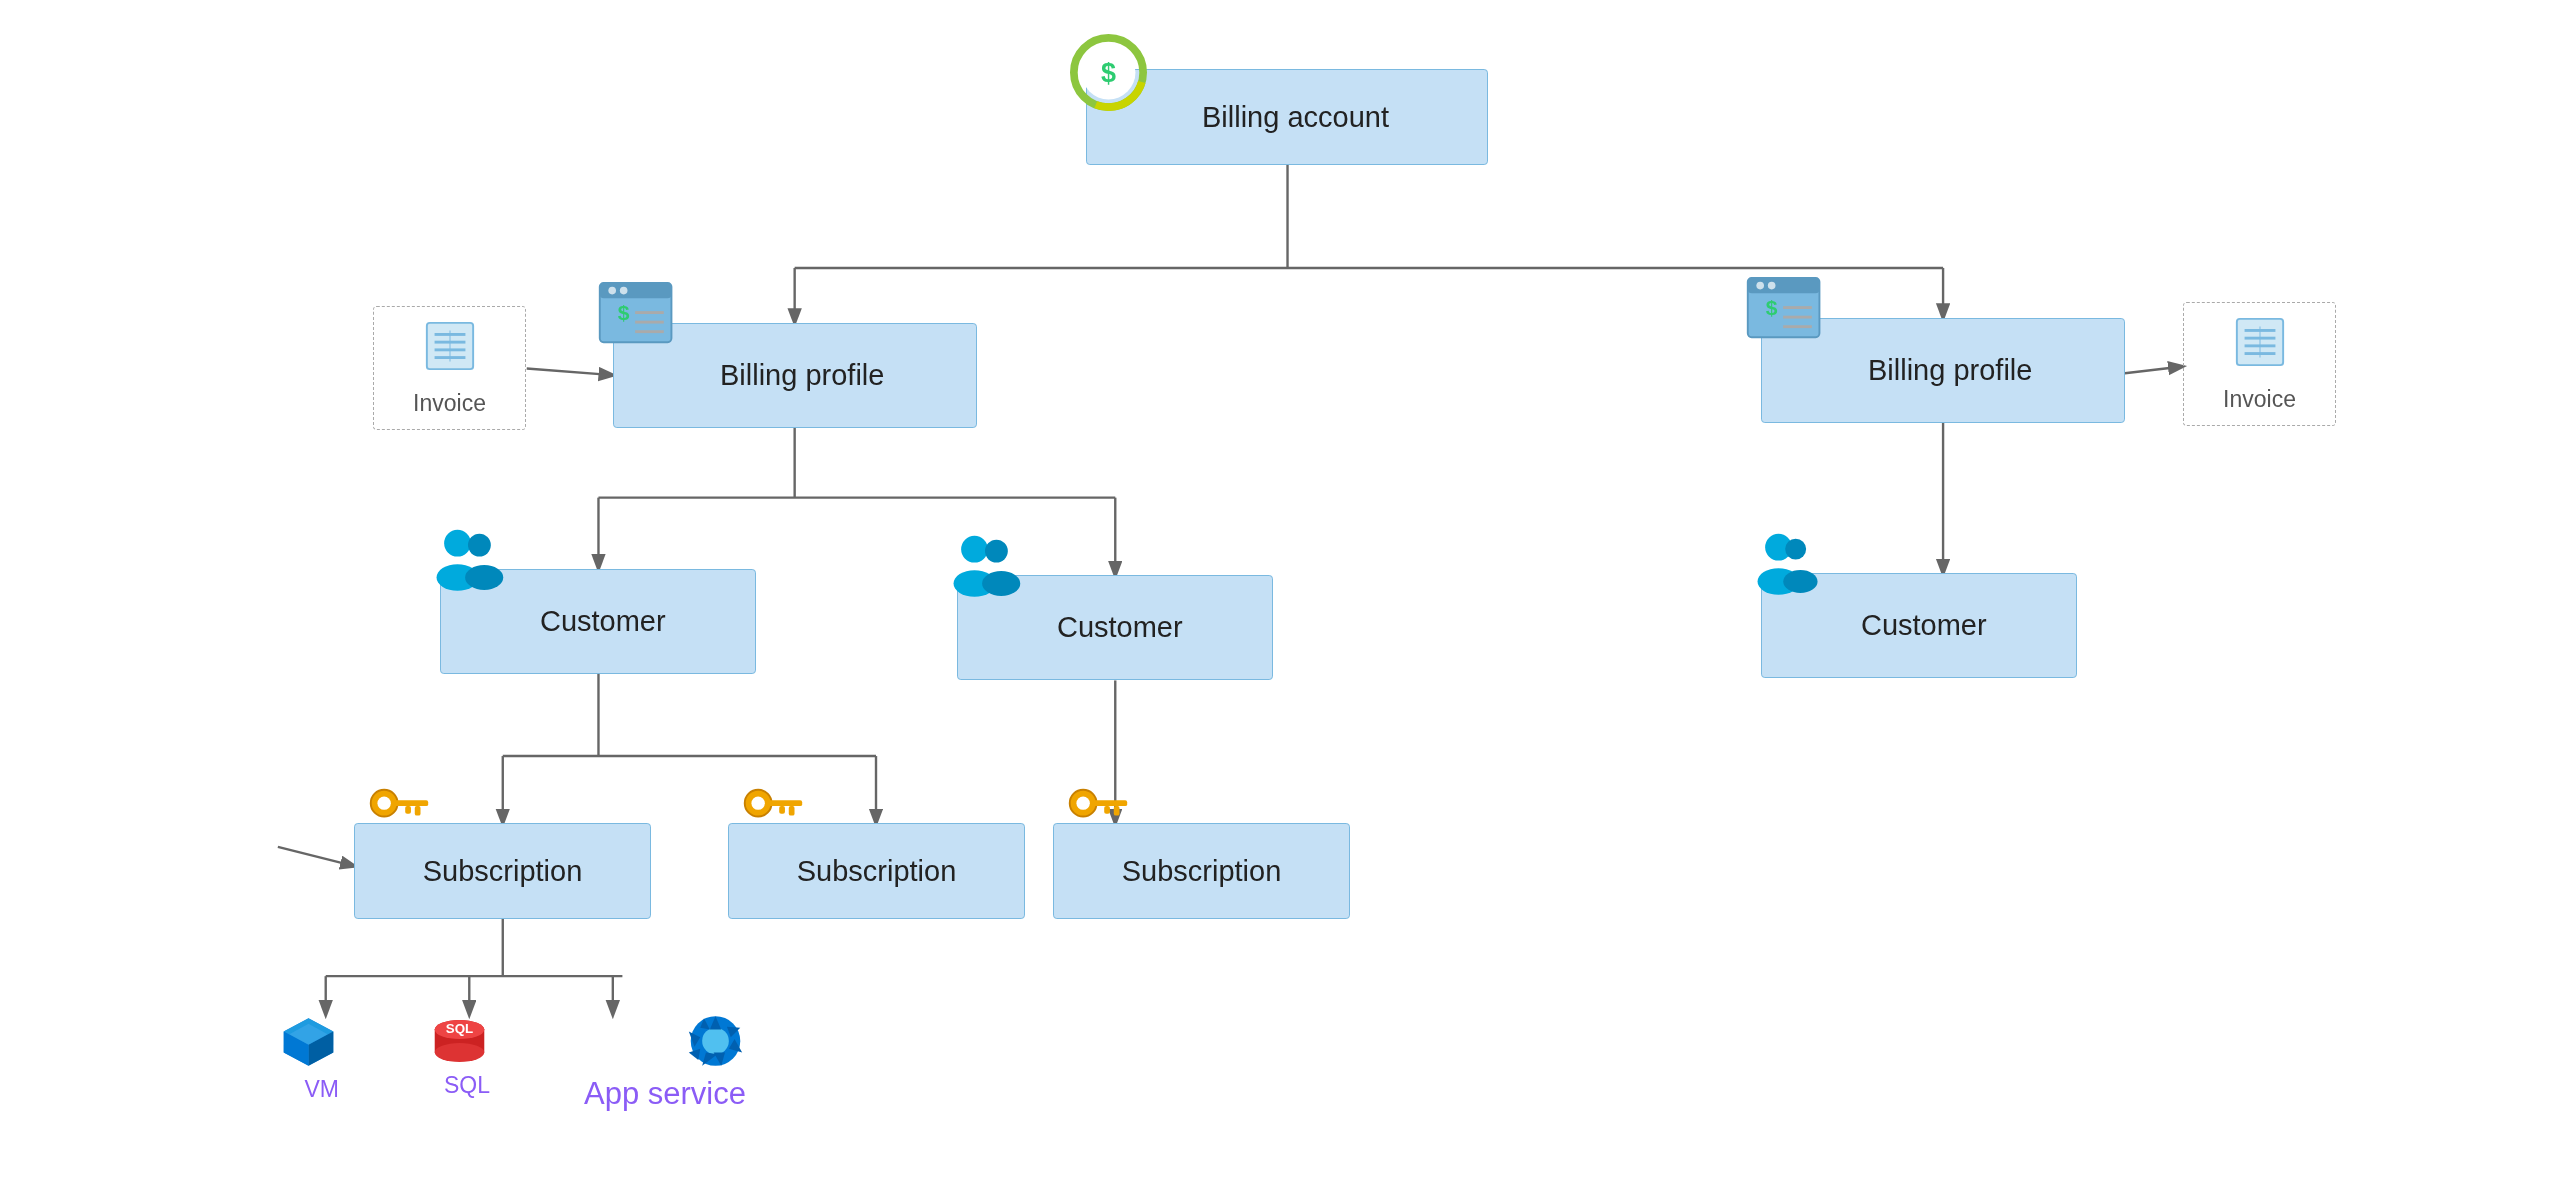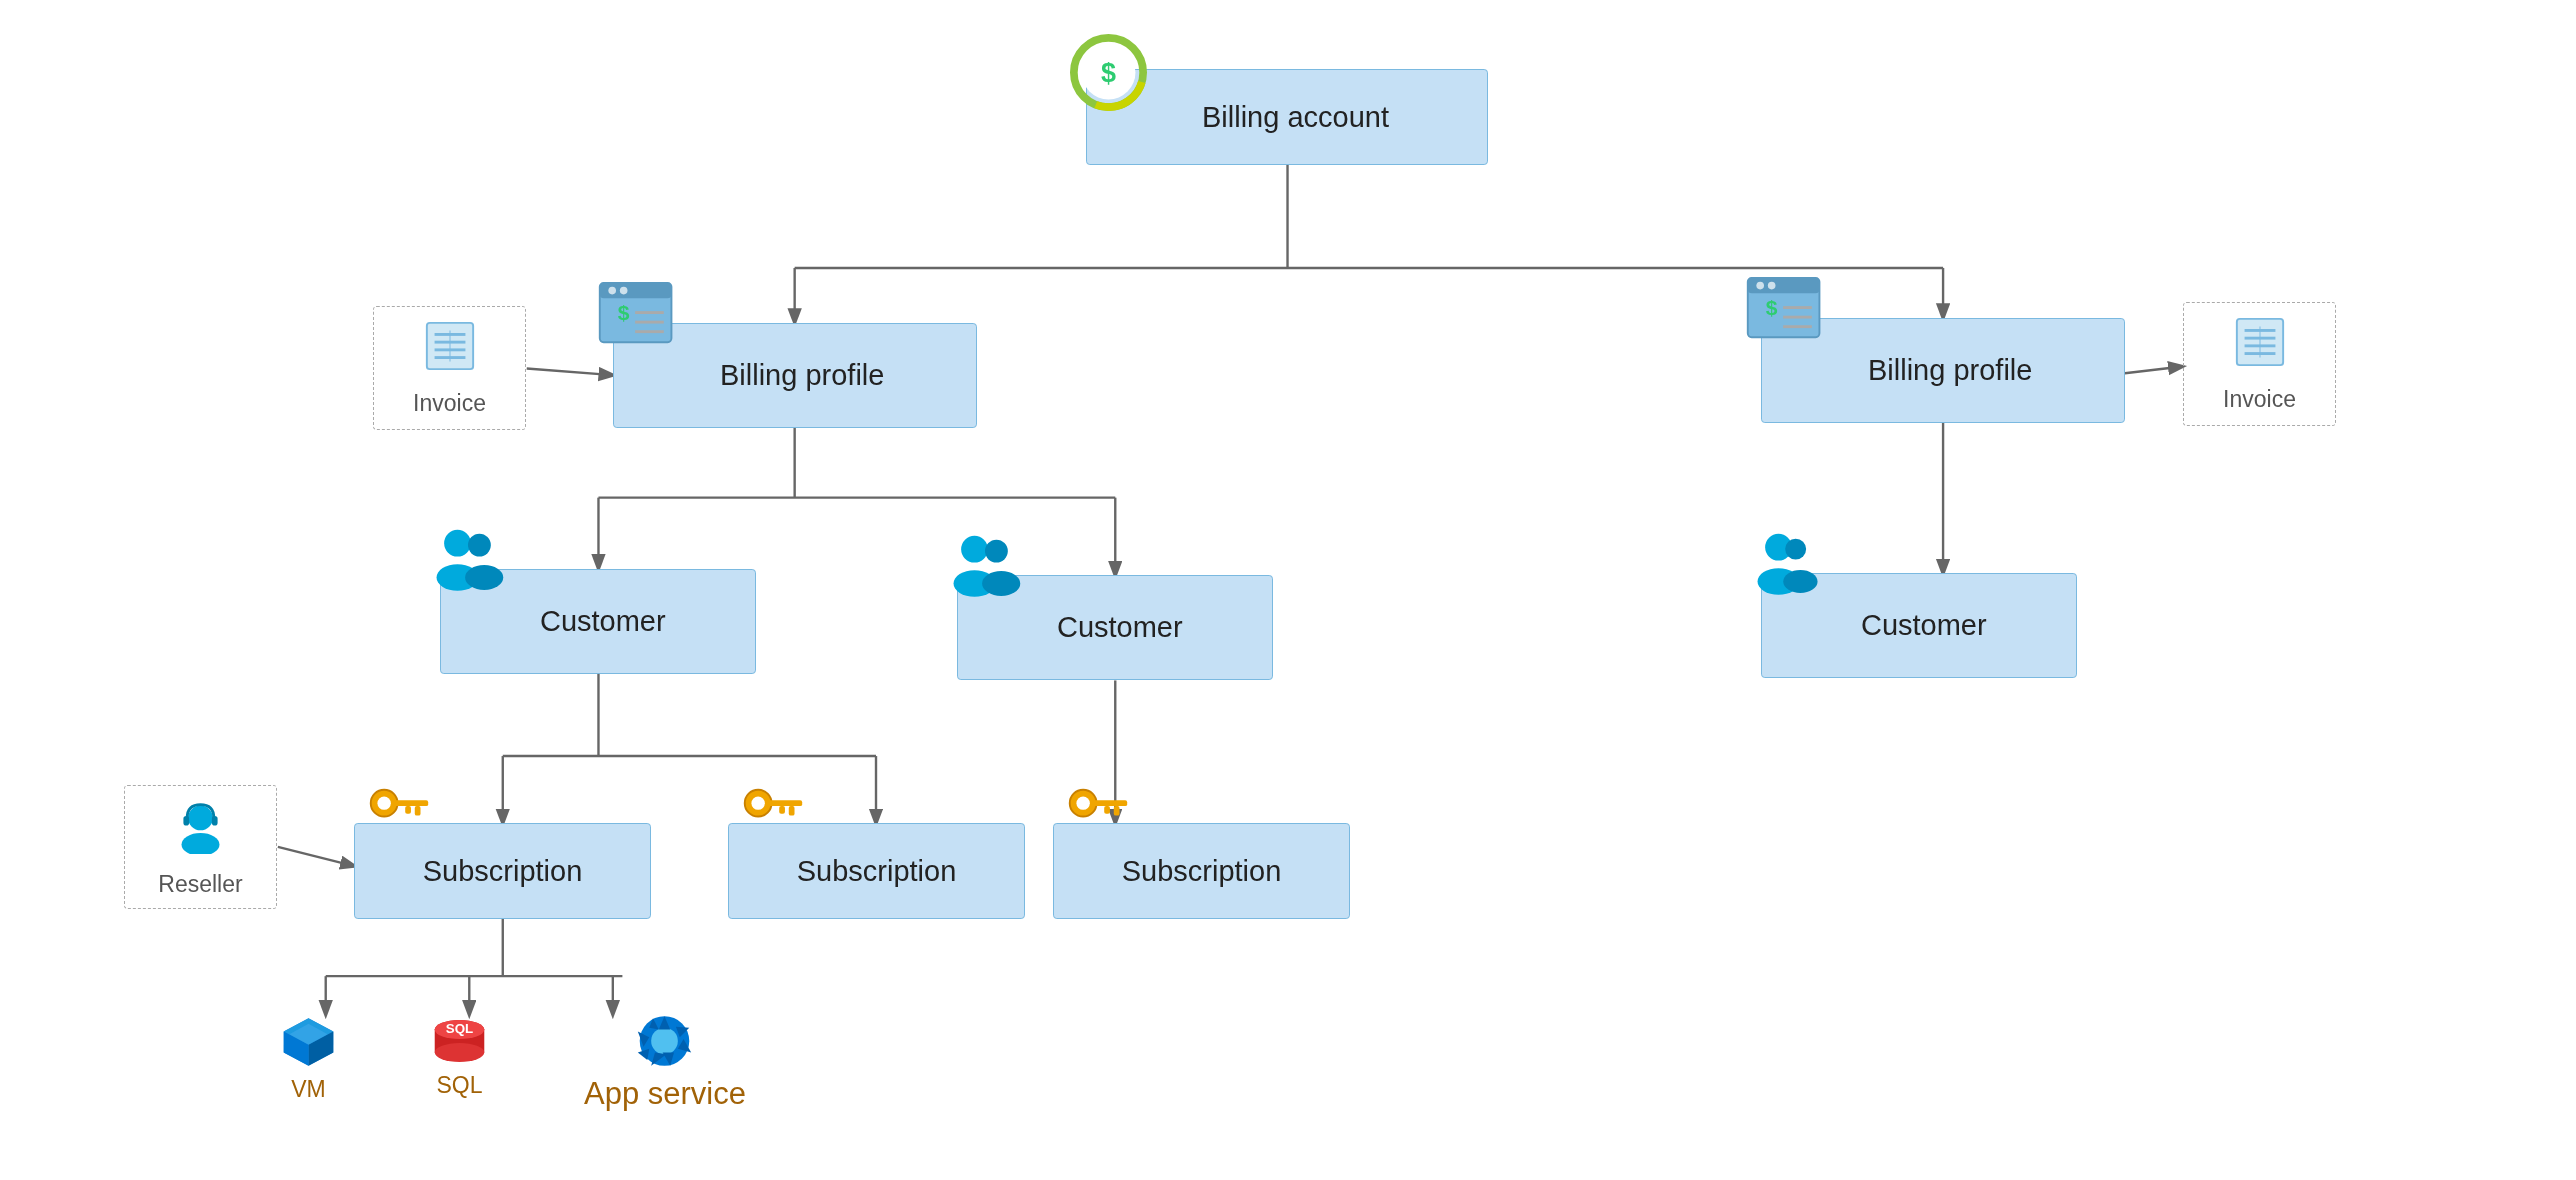--- a/index.html
+++ b/index.html
@@ -144,23 +144,23 @@
       height: 124px;
       left: 124px;
       top: 785px;
     }
 
     
     .service-icon {
       position: absolute;
       display: flex;
       flex-direction: column;
-      align-items: center;
+      align-items: flex-end;
       font-size: 23px;
-      color: #a16207;
+      color: #8b5cf6;
     }
 
     
     .connectors {
       position: absolute;
       top: 0;
       left: 0;
       width: 2576px;
       height: 1180px;
       pointer-events: none;
@@ -366,32 +366,20 @@
       <rect x="4" y="4" width="48" height="48" rx="3" fill="#d0e8f5" stroke="#7ab9e0" stroke-width="2"></rect>
       <line x1="12" y1="16" x2="44" y2="16" stroke="#7ab9e0" stroke-width="3"></line>
       <line x1="12" y1="24" x2="44" y2="24" stroke="#7ab9e0" stroke-width="3"></line>
       <line x1="12" y1="32" x2="44" y2="32" stroke="#7ab9e0" stroke-width="3"></line>
       <line x1="12" y1="40" x2="44" y2="40" stroke="#7ab9e0" stroke-width="3"></line>
       <line x1="28" y1="12" x2="28" y2="44" stroke="#7ab9e0" stroke-width="2" opacity="0.5"></line>
     </svg>
     <span style="font-size:23px;">Invoice</span>
   </div>
 
-  <div class="dashed-box dashed-reseller">
-    <svg width="57" height="57" viewBox="0 0 60 60">
-
-      <circle cx="30" cy="22" r="13" fill="#00aadd"></circle>
-      <ellipse cx="30" cy="50" rx="20" ry="12" fill="#00aadd"></ellipse>
-
-      <path d="M16 22 Q16 8 30 8 Q44 8 44 22" fill="none" stroke="#0080aa" stroke-width="3"></path>
-      <rect x="12" y="20" width="6" height="10" rx="3" fill="#0080aa"></rect>
-      <rect x="42" y="20" width="6" height="10" rx="3" fill="#0080aa"></rect>
-    </svg>
-    <span style="font-size:23px;">Reseller</span>
-  </div>
 
   <div class="service-icon" style="left:278px;top:1014px;">
     <svg width="61" height="54" viewBox="0 0 64 56">
 
       <polygon points="32,4 58,18 58,40 32,54 6,40 6,18" fill="#0078d4" opacity="0.85"></polygon>
       <polygon points="32,4 58,18 32,32 6,18" fill="#1e9be0"></polygon>
       <polygon points="32,32 58,18 58,40 32,54" fill="#005fa3"></polygon>
       <polygon points="32,32 6,18 6,40 32,54" fill="#0078d4"></polygon>
 
       <polygon points="32,10 52,21 32,32 12,21" fill="#50b0f0" opacity="0.4"></polygon>

